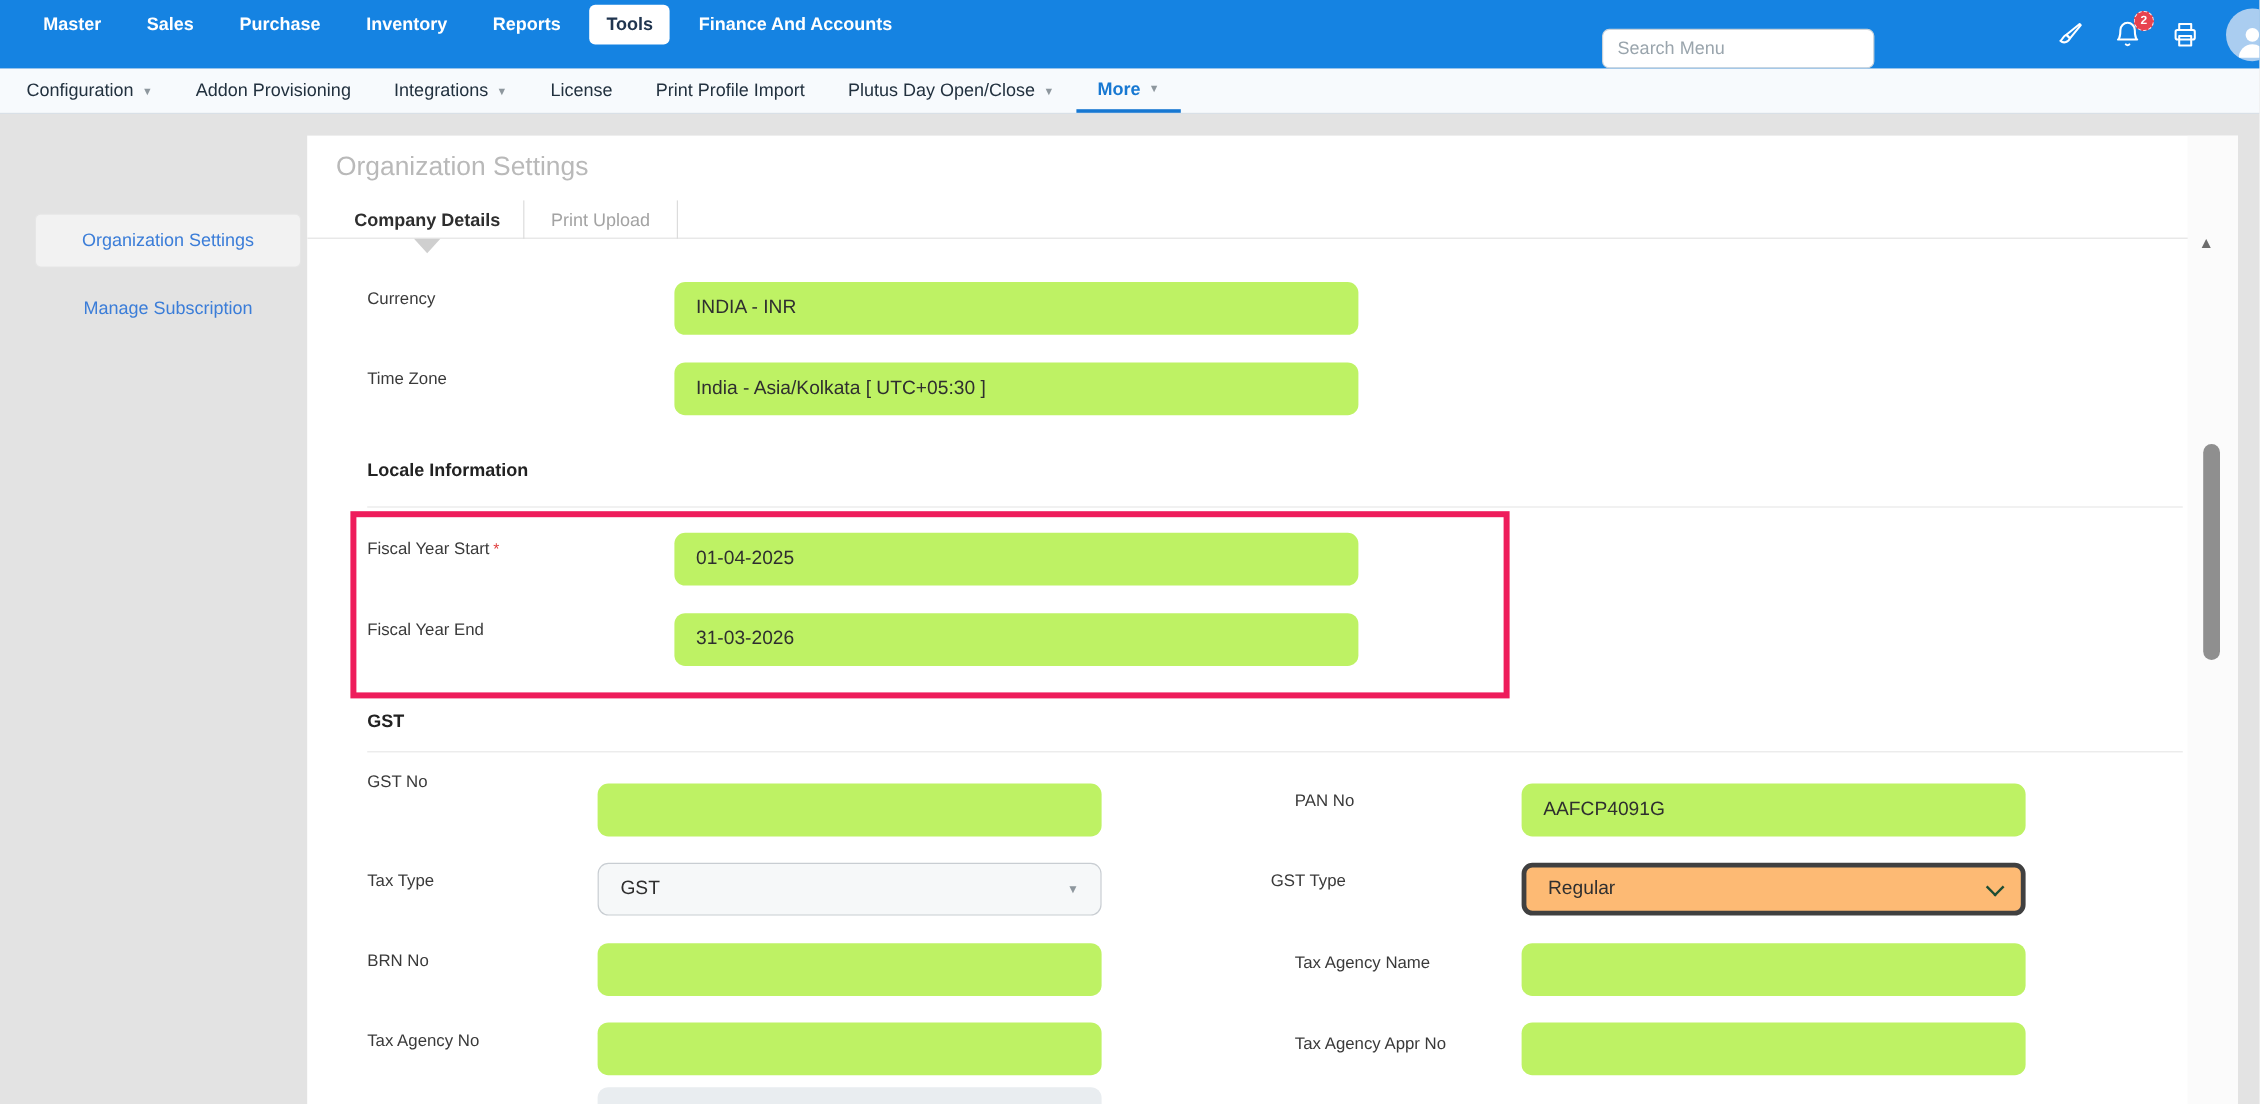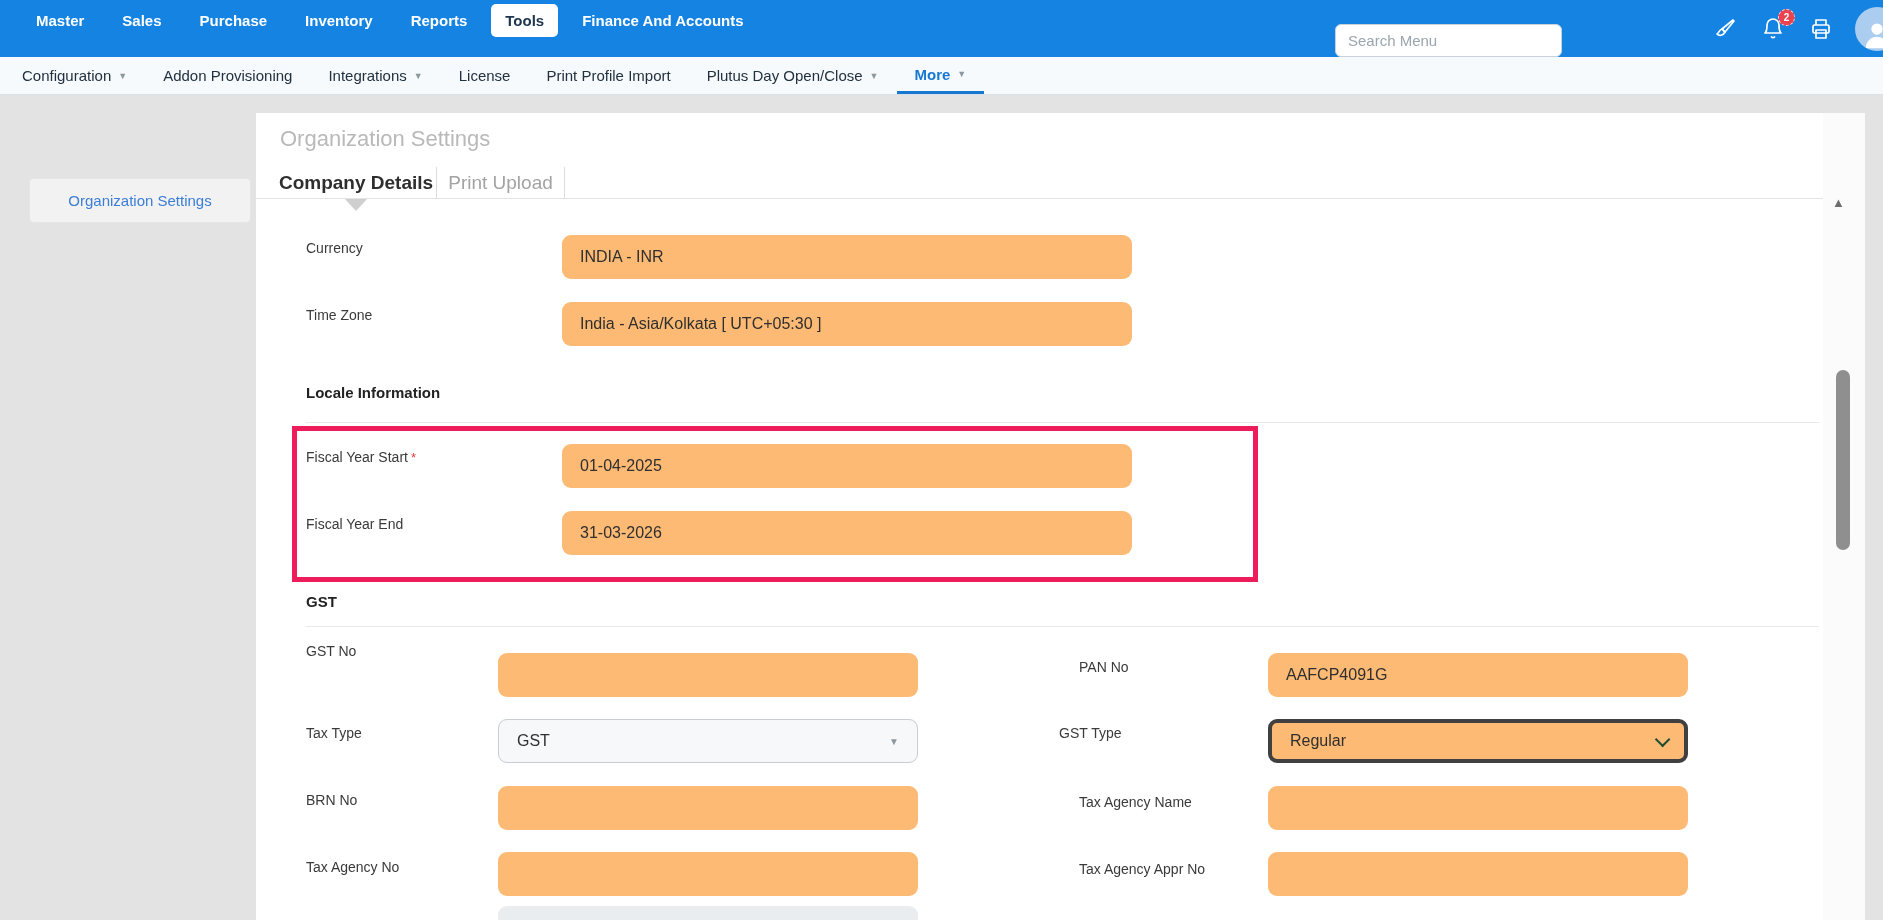--- a/index.html
+++ b/index.html
@@ -28,31 +28,31 @@
 
   
   .sidebar { position:absolute; left:30px; top:179px; width:220px; z-index:5; }
   .side-item { height:43px; display:flex; align-items:center; justify-content:center; font-size:15px; color:#3b7dd8; cursor:pointer; margin-bottom:14px; }
   .side-item.active { background:#f2f2f2; border-radius:4px; box-shadow:0 0 0 1px #e6e6e6; }
 
   
   .panel { position:absolute; left:256px; top:113px; width:1609px; height:807px; background:#ffffff; overflow:hidden; z-index:4; }
   .panel-title { position:absolute; left:24px; top:13px; font-size:22px; color:#b9b9b9; }
   .tabstrip { position:absolute; left:0; top:0; width:1609px; height:86px; border-bottom:1px solid #e3e3e3; }
-  .tab { position:absolute; top:54px; height:32px; display:flex; align-items:center; justify-content:center; font-size:19px; cursor:pointer; }
+  .tab { position:absolute; top:54px; height:32px; display:flex; align-items:center; justify-content:center; font-size:15px; cursor:pointer; }
   .tab-1 { left:20px; width:161px; color:#2e2e2e; font-weight:700; border-right:1px solid #dcdcdc; }
   .tab-2 { left:181px; width:128px; color:#a3a3a3; border-right:1px solid #dcdcdc; }
   .tab-pointer { position:absolute; left:89px; top:86px; width:0; height:0; border-left:11px solid transparent; border-right:11px solid transparent; border-top:12px solid #cfcfcf; }
 
   .flabel { position:absolute; font-size:14px; color:#3a3a3a; white-space:nowrap; }
   .req { color:#e03c3c; font-size:13px; margin-left:3px; }
   .heading { position:absolute; font-size:15px; font-weight:700; color:#222; }
   .hr { position:absolute; left:50px; width:1513px; height:1px; background:#e8e8e8; }
 
-  .fill-input { position:absolute; background:#fdba74; border:none; border-radius:9px; font-size:16px; color:#2f2f2f; padding:0 18px; font-family:inherit; outline:none; }
+  .fill-input { position:absolute; background:#bef264; border:none; border-radius:9px; font-size:16px; color:#2f2f2f; padding:0 18px; font-family:inherit; outline:none; }
   .w-big { width:570px; height:44px; }
   .w-half { width:420px; height:44px; }
 
   .dropdown { position:absolute; width:420px; height:44px; border-radius:9px; display:flex; align-items:center; padding:0 18px; font-size:16px; color:#2f2f2f; cursor:pointer; }
   .dd-plain { background:#f6f8f9; border:1px solid #c8cdd2; }
   .dd-select { background:#fdba74; border:4px solid #404040; }
   .dd-caret { margin-left:auto; font-size:10px; color:#8e979e; }
   .chevron { margin-left:auto; width:11px; height:11px; border-right:2.5px solid #1d4d33; border-bottom:2.5px solid #1d4d33; transform:rotate(45deg) translateY(-3px); }
 
   .partial-input { position:absolute; left:242px; top:793px; width:420px; height:22px; background:#e9edf0; border-radius:9px 9px 0 0; }
@@ -139,20 +139,21 @@
     <span class="caret">▼</span>
   </div>
   <div class="subnav-item active">
     <span>More</span>
     <span class="caret">▼</span>
   </div>
 </div>
 
 <div class="sidebar">
   <div class="side-item active">Organization Settings</div>
+  <div class="side-item">Manage Subscription</div>
 </div>
 
 <div class="panel">
 
   <div class="panel-title">Organization Settings</div>
 
   <div class="tabstrip">
     <div class="tab tab-1">Company Details</div>
     <div class="tab tab-2">Print Upload</div>
   </div>

